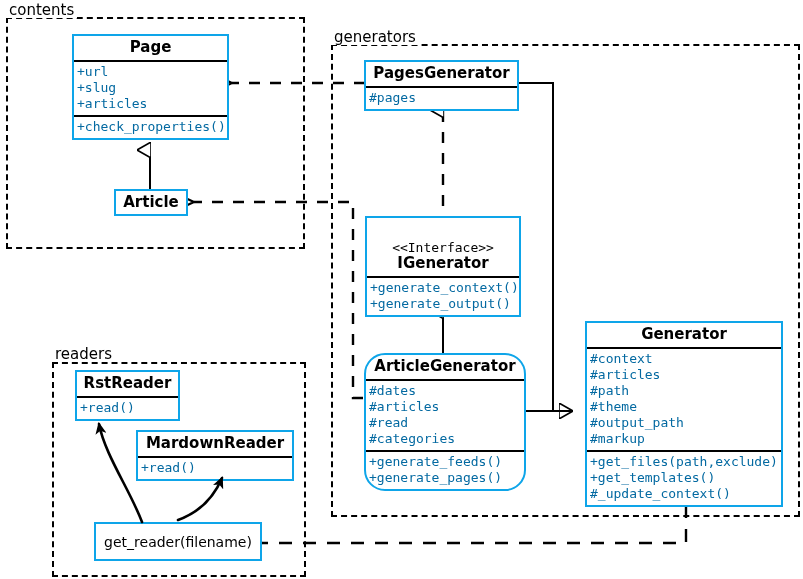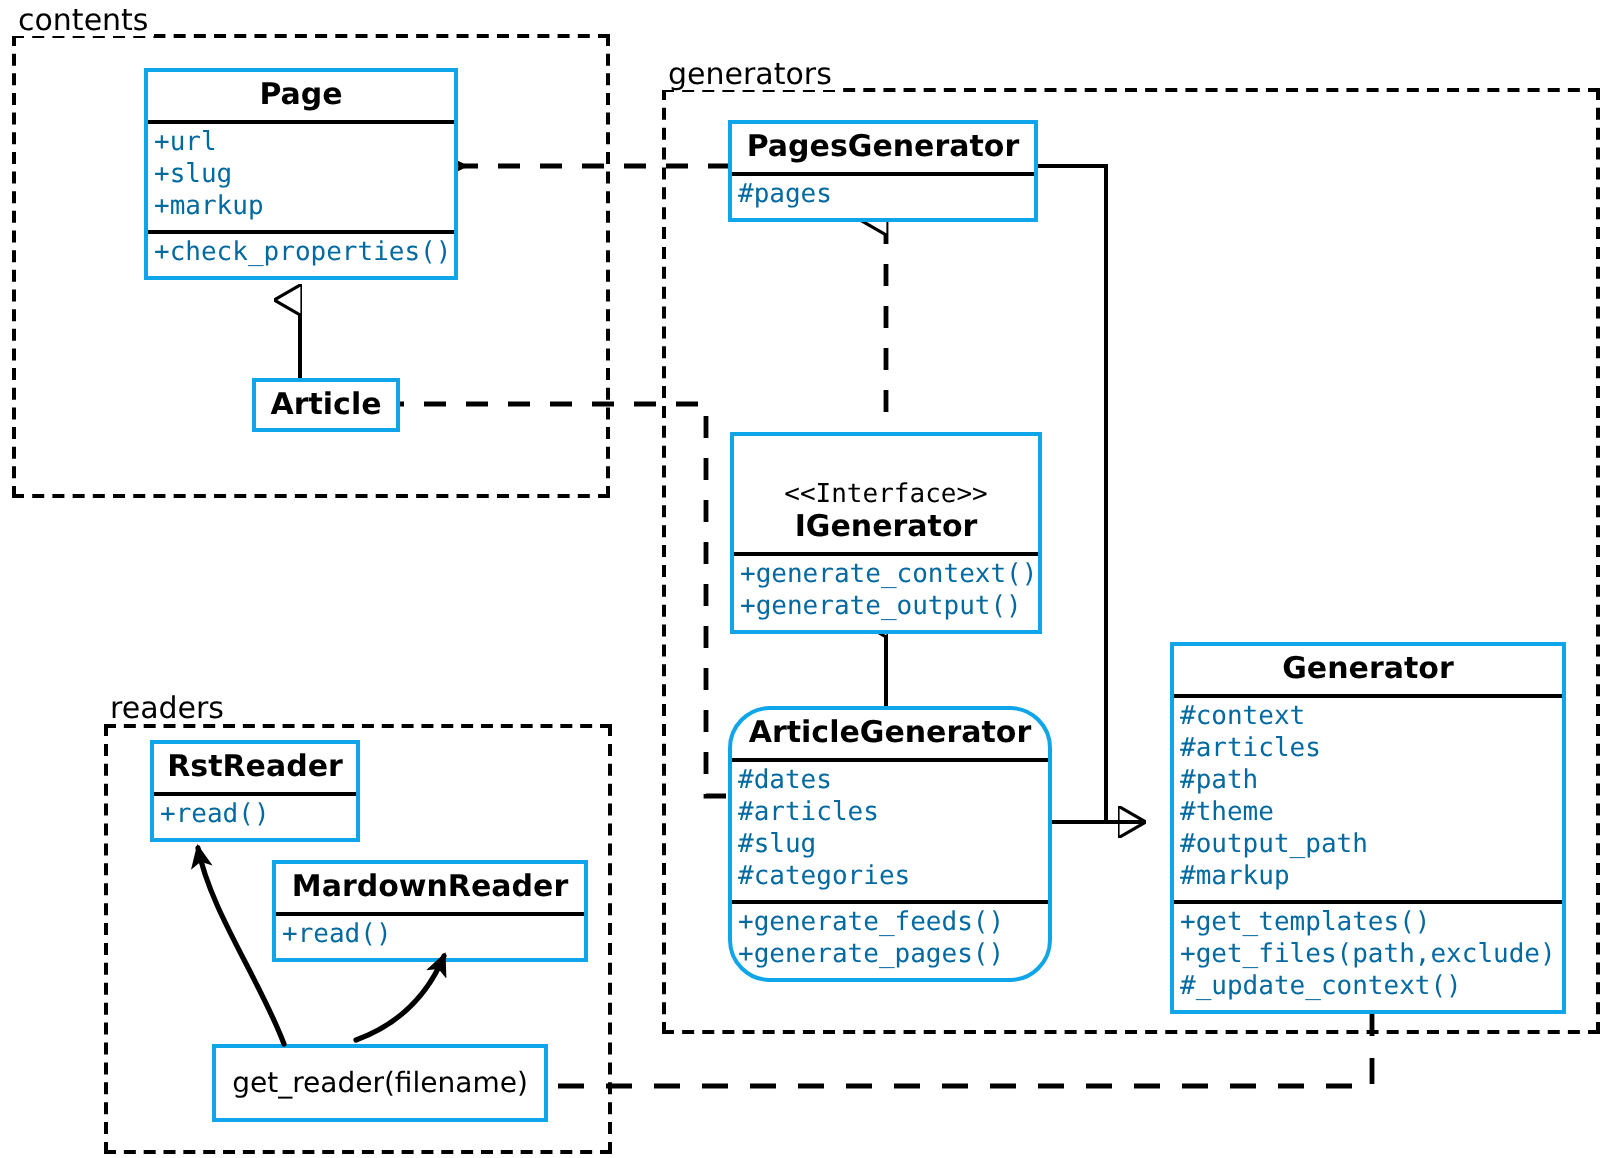--- a/index.html
+++ b/index.html
@@ -70,21 +70,20 @@
     font-family: "DejaVu Sans Mono", monospace;
     font-size: 13px;
     line-height: 16px;
     color: #0369a1;
     white-space: pre;
   }
   .uml.plain {
     display: flex;
     align-items: center;
     justify-content: center;
-    margin-left: 12px;
   }
   .uml.plain .plain-label {
     font-family: "DejaVu Sans", sans-serif;
     font-size: 14px;
     color: #000;
   }
 
   
   #wires {
     position: absolute;
@@ -166,21 +165,21 @@
     <g>
       <path d="M686,505 L686,543 L262,543" fill="none" stroke="#000" stroke-width="2.4" stroke-dasharray="13,11" marker-end="url(#open-arrow-left)"></path>
     </g>
   </svg>
 
   <div class="uml" style="left:72px; top:34px; width:157px;">
     <div class="title">Page</div>
     <div class="compartment">
       <div class="row">+url</div>
       <div class="row">+slug</div>
-      <div class="row">+markup</div>
+      <div class="row">+articles</div>
     </div>
     <div class="compartment">
       <div class="row">+check_properties()</div>
     </div>
   </div>
 
   <div class="uml plain" style="left:114px; top:189px; width:74px; height:27px;">
     <div class="title" style="padding:0;">Article</div>
   </div>
 
@@ -200,42 +199,42 @@
       <div class="row">+generate_context()</div>
       <div class="row">+generate_output()</div>
     </div>
   </div>
 
   <div class="uml" style="left:364px; top:353px; width:162px;border-radius:21px;">
     <div class="title">ArticleGenerator</div>
     <div class="compartment">
       <div class="row">#dates</div>
       <div class="row">#articles</div>
-      <div class="row">#slug</div>
+      <div class="row">#read</div>
       <div class="row">#categories</div>
     </div>
     <div class="compartment">
       <div class="row">+generate_feeds()</div>
       <div class="row">+generate_pages()</div>
     </div>
   </div>
 
   <div class="uml" style="left:585px; top:321px; width:198px;">
     <div class="title">Generator</div>
     <div class="compartment">
       <div class="row">#context</div>
       <div class="row">#articles</div>
       <div class="row">#path</div>
       <div class="row">#theme</div>
       <div class="row">#output_path</div>
       <div class="row">#markup</div>
     </div>
     <div class="compartment">
+      <div class="row">+get_files(path,exclude)</div>
       <div class="row">+get_templates()</div>
-      <div class="row">+get_files(path,exclude)</div>
       <div class="row">#_update_context()</div>
     </div>
   </div>
 
   <div class="uml" style="left:75px; top:370px; width:105px;">
     <div class="title">RstReader</div>
     <div class="compartment">
       <div class="row">+read()</div>
     </div>
   </div>

